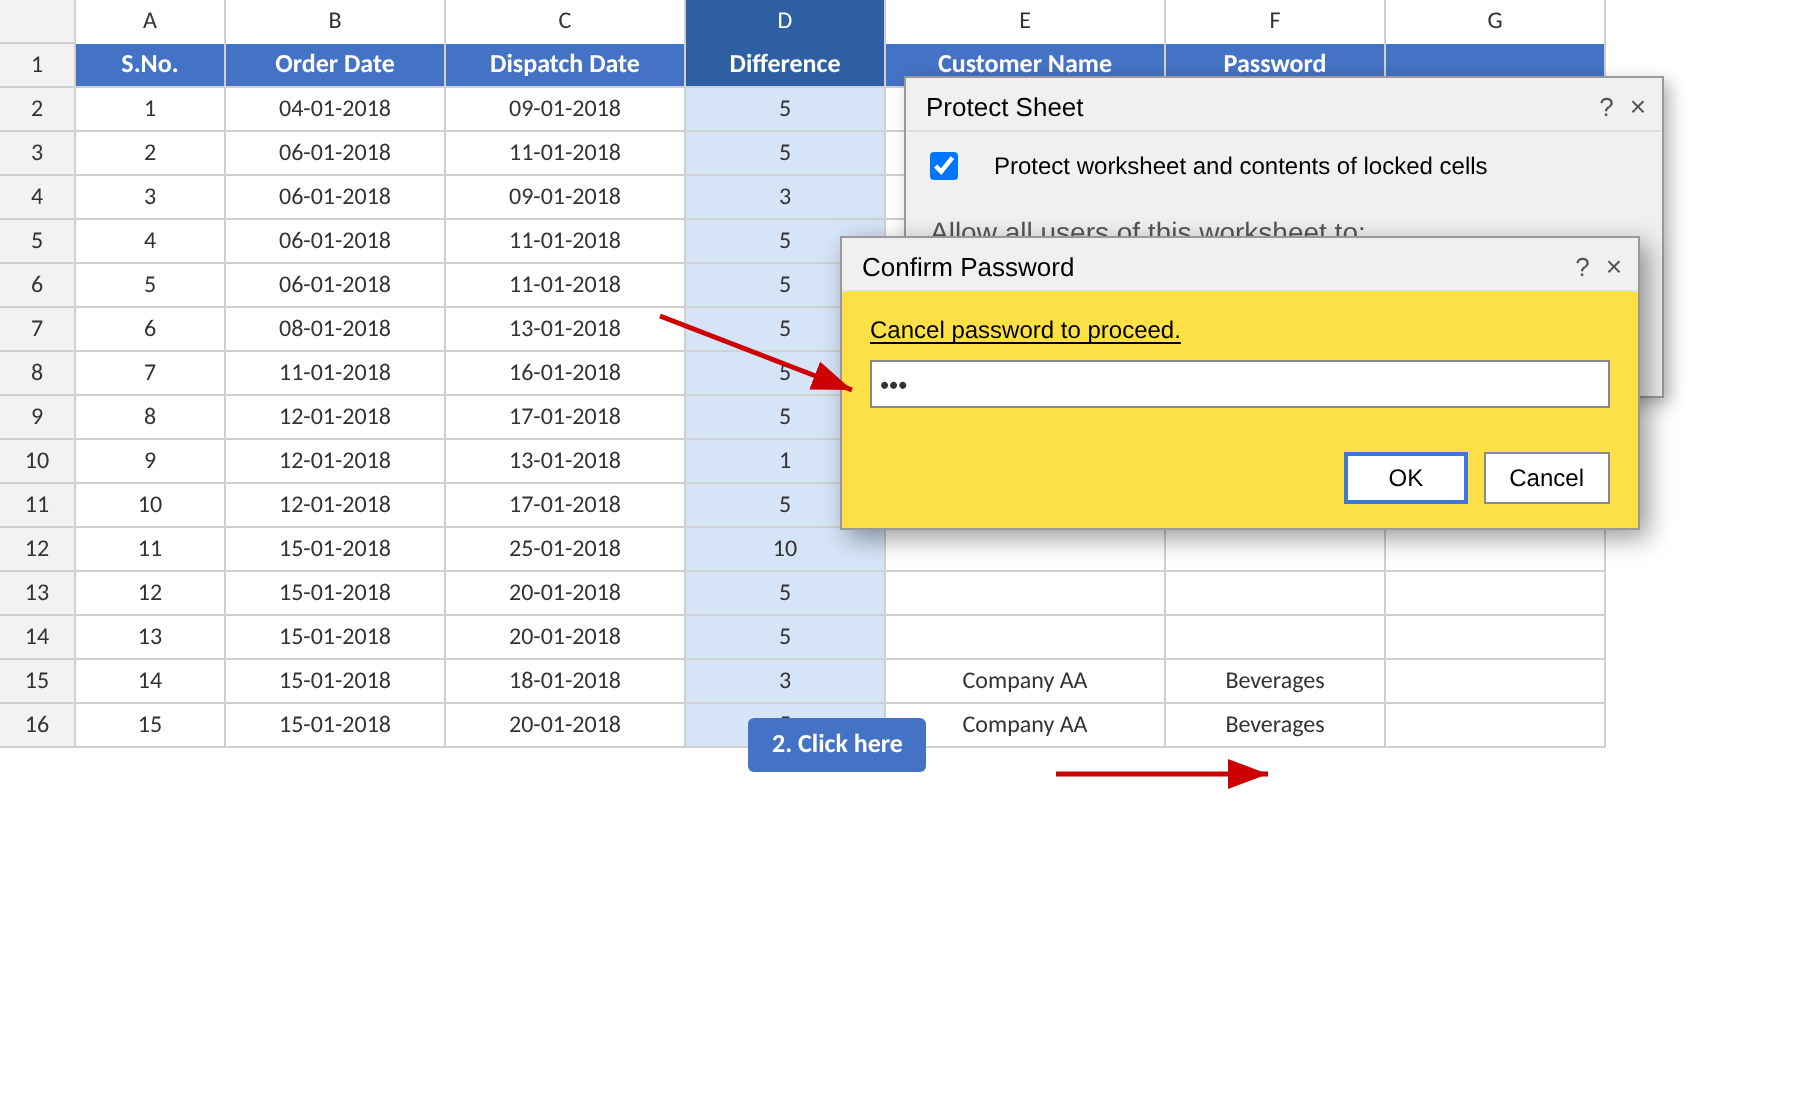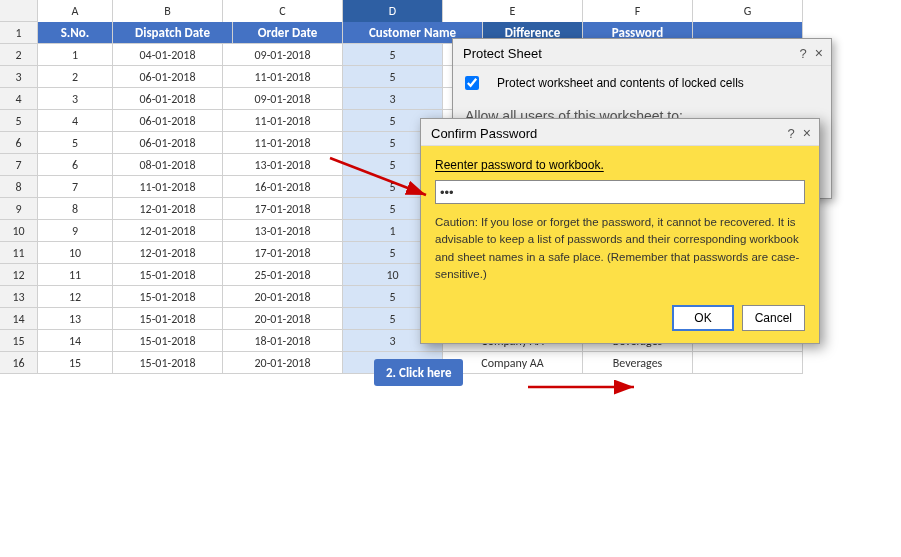--- a/index.html
+++ b/index.html
@@ -176,24 +176,24 @@
       <div class="row-num">13</div>
       <div class="row-num">14</div>
       <div class="row-num">15</div>
       <div class="row-num">16</div>
     </div>
 
     <div class="grid">
 
       <div class="grid-row">
         <div class="cell col-a cell-header cell-center">S.No.</div>
+        <div class="cell col-b cell-header cell-center">Order Date</div>
         <div class="cell col-c cell-header cell-center">Dispatch Date</div>
-        <div class="cell col-b cell-header cell-center">Order Date</div>
+        <div class="cell col-d cell-header cell-center" style="background:#2e5fa3;">Difference</div>
         <div class="cell col-e cell-header cell-center">Customer Name</div>
-        <div class="cell col-d cell-header cell-center" style="background:#2e5fa3;">Difference</div>
         <div class="cell col-f cell-header cell-center">Password</div>
         <div class="cell col-g cell-header cell-center"></div>
       </div>
 
       <div class="grid-row">
         <div class="cell col-a cell-center">1</div>
         <div class="cell col-b cell-center">04-01-2018</div>
         <div class="cell col-c cell-center">09-01-2018</div>
         <div class="cell col-d cell-d cell-center">5</div>
         <div class="cell col-e"></div>
@@ -360,25 +360,24 @@
 
   <div class="dialog-confirm">
     <div class="confirm-titlebar">
       <span class="confirm-title">Confirm Password</span>
       <div class="dialog-controls">
         <span class="dialog-btn-q">?</span>
         <span class="dialog-btn-x">×</span>
       </div>
     </div>
     <div class="confirm-body">
-      <div class="confirm-label">Reenter password to workbook.</div>
+      <div class="confirm-label">Cancel password to proceed.</div>
       <div class="confirm-input-wrap">
         <input type="password" class="confirm-input" value="abc" style="">
       </div>
-      <div class="confirm-caution">Caution: If you lose or forget the password, it cannot be recovered. It is advisable to keep a list of passwords and their corresponding workbook and sheet names in a safe place.  (Remember that passwords are case-sensitive.)</div>
     </div>
     <div class="confirm-footer">
       <button class="confirm-ok-btn">OK</button>
       <button class="confirm-cancel-btn">Cancel</button>
     </div>
   </div>
 
 
   <div class="callout" style="left:374px; top:359px;">
     <span>2. Click here</span>

